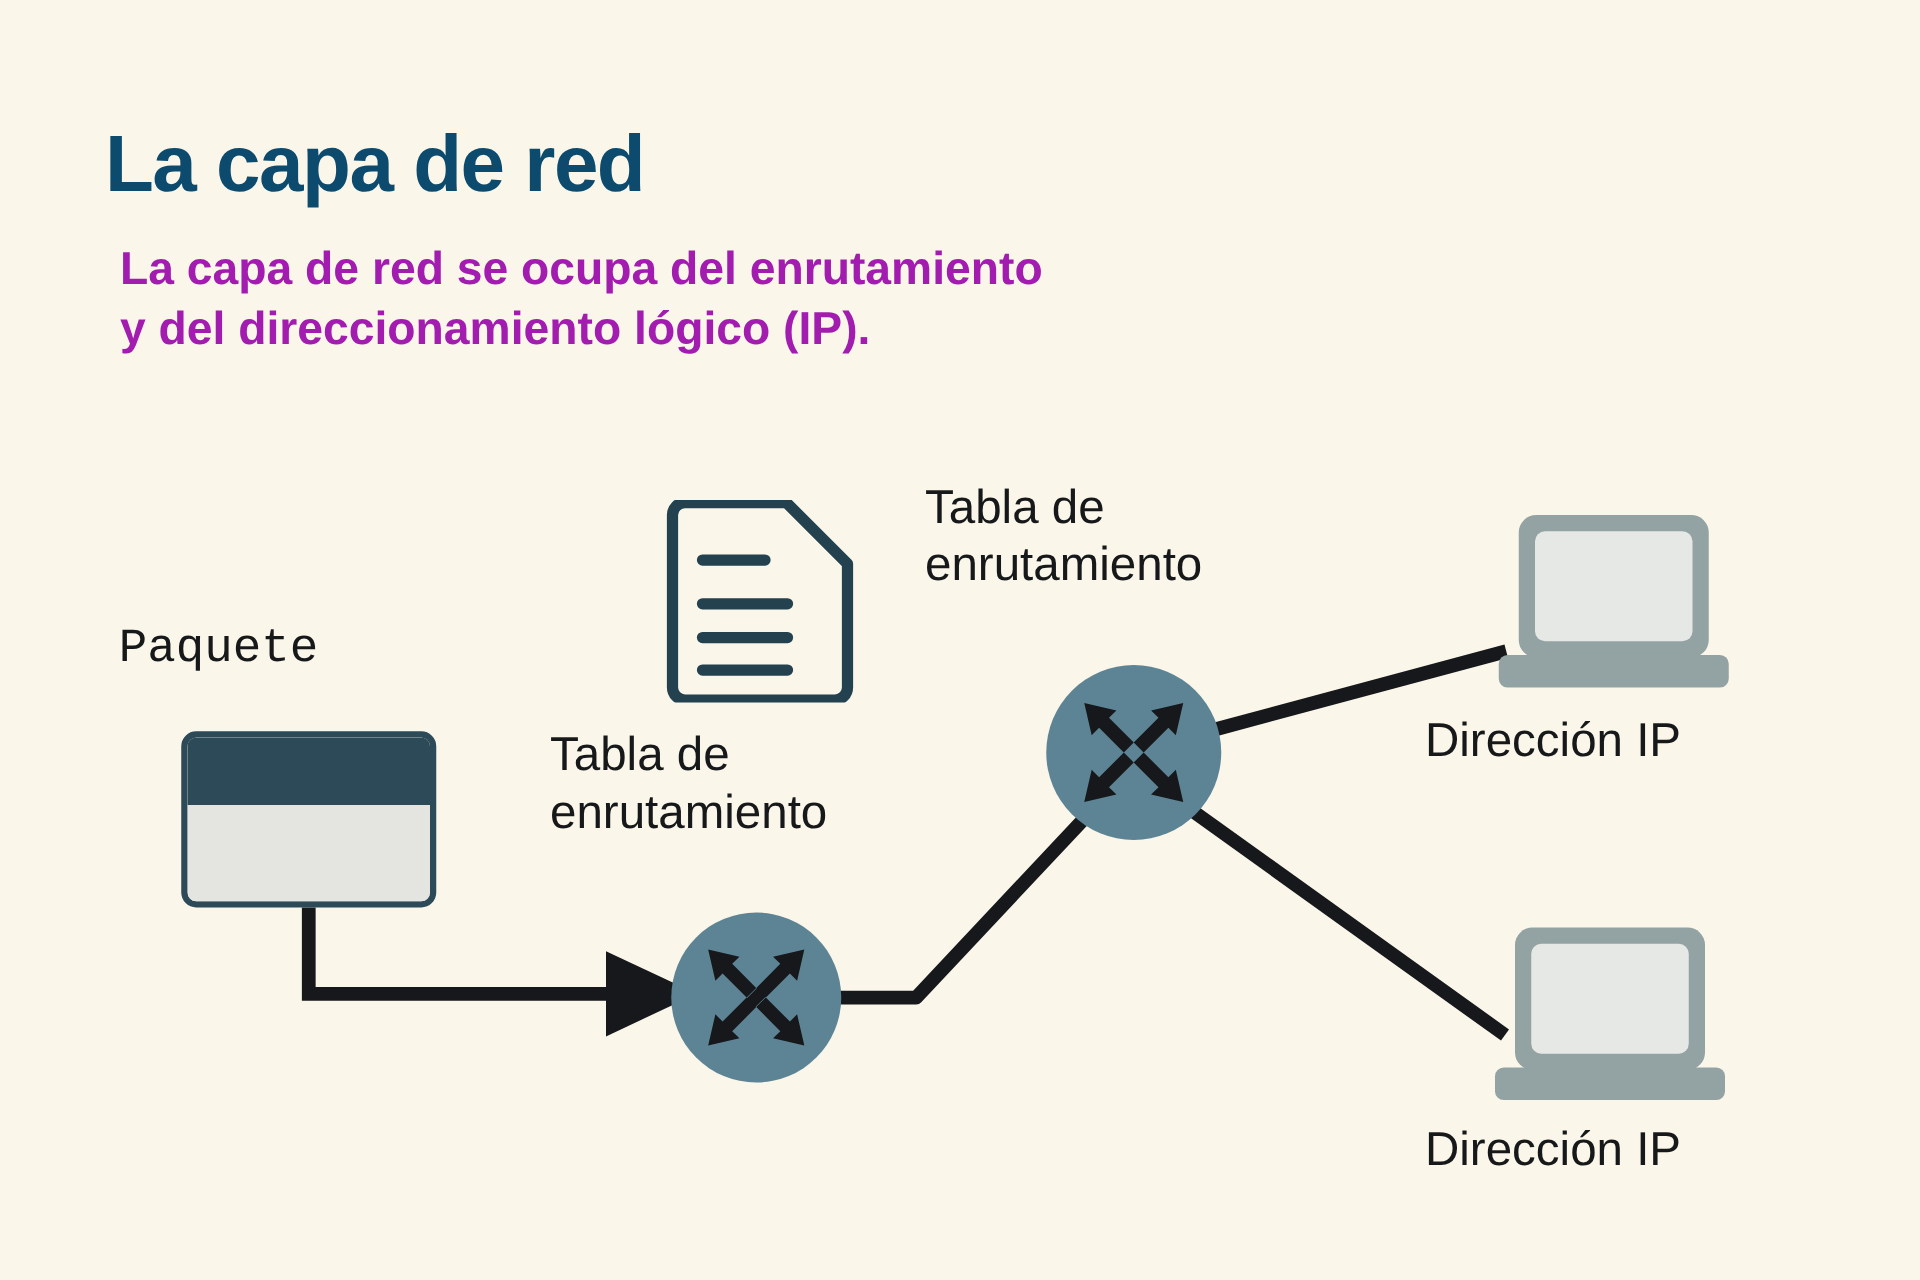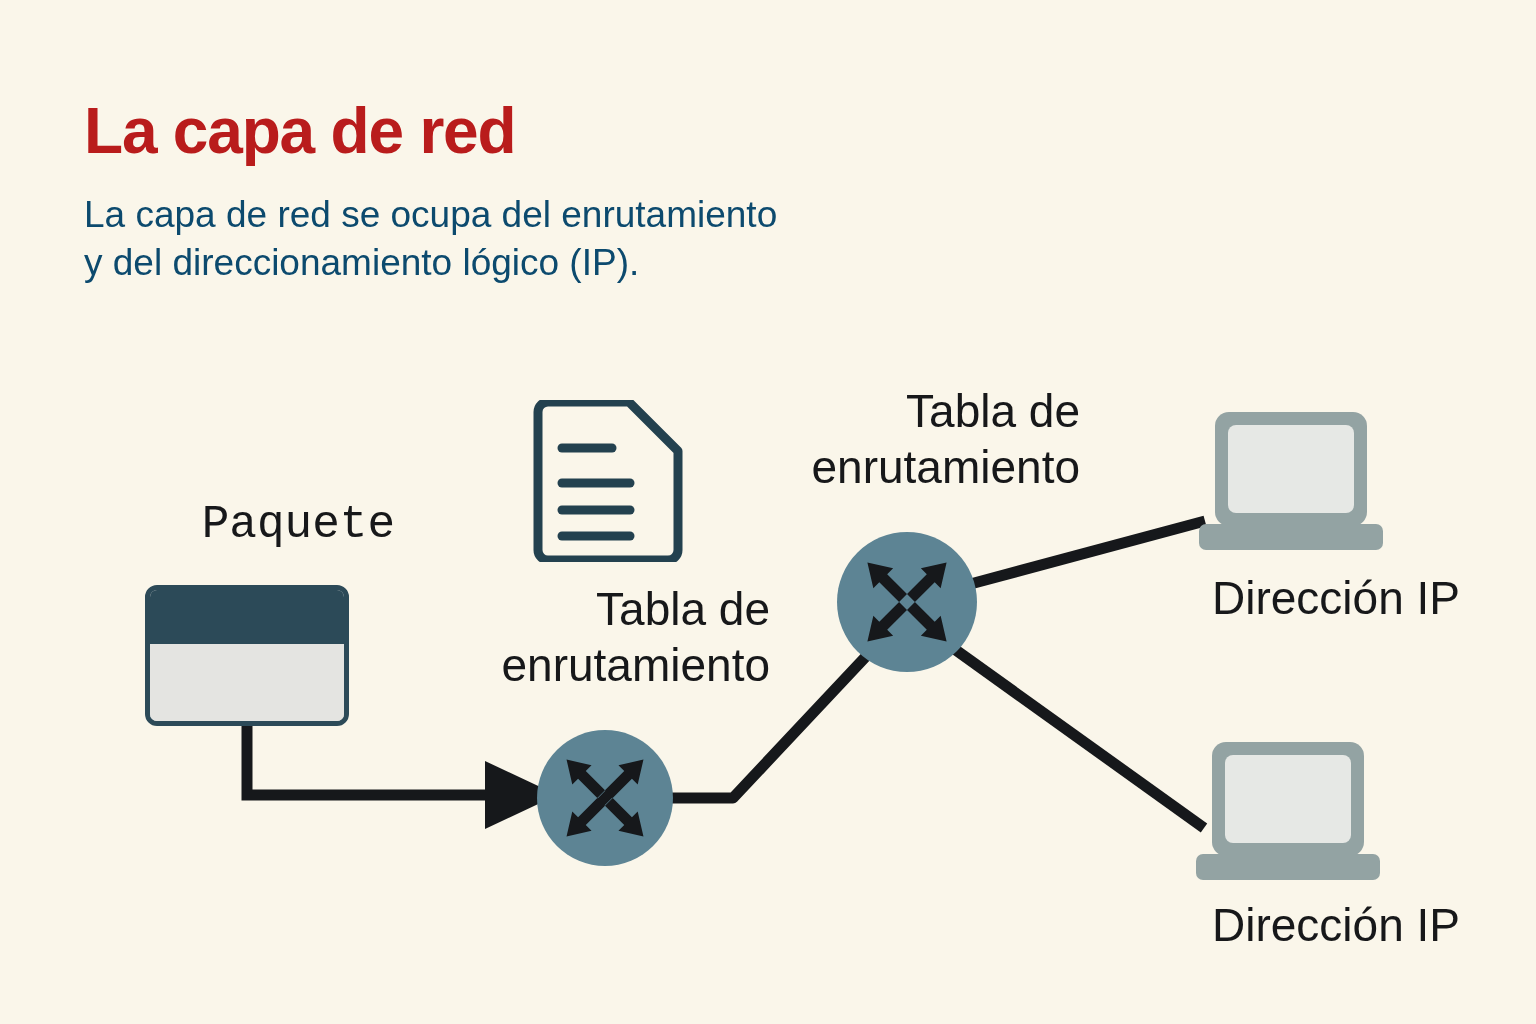--- a/index.html
+++ b/index.html
@@ -24,32 +24,32 @@
   
   #header-block {
     position: absolute;
     left: 84px;
     top: 98px;
     width: 1100px;
   }
   #page-title {
     font-size: 64px;
     font-weight: bold;
-    color: #b91c1c;
+    color: #0c4a6e;
     letter-spacing: -1.2px;
     line-height: 1.05;
     margin: 0;
     white-space: nowrap;
   }
   #page-subtitle {
-    margin: 0;
+    margin: 12px;
     margin-top: 26px;
     font-size: 37px;
-    font-weight: normal;
-    color: #0c4a6e;
+    font-weight: bold;
+    color: #a21caf;
     line-height: 1.28;
     max-width: 960px;
     white-space: pre-line;
   }
 
   
   #diagram {
     position: absolute;
     left: 0;
     top: 0;
@@ -60,24 +60,24 @@
     position: absolute;
     left: 0; top: 0;
     width: 1536px;
     height: 1024px;
     pointer-events: none;
   }
 
   
   .diagram-label {
     position: absolute;
-    font-size: 46px;
+    font-size: 38px;
     color: #17181a;
     line-height: 1.22;
-    text-align: right;
+    text-align: left;
     white-space: pre-line;
   }
 
   
   #packet-icon {
     position: absolute;
     left: 145px;
     top: 585px;
     width: 204px;
     height: 141px;

